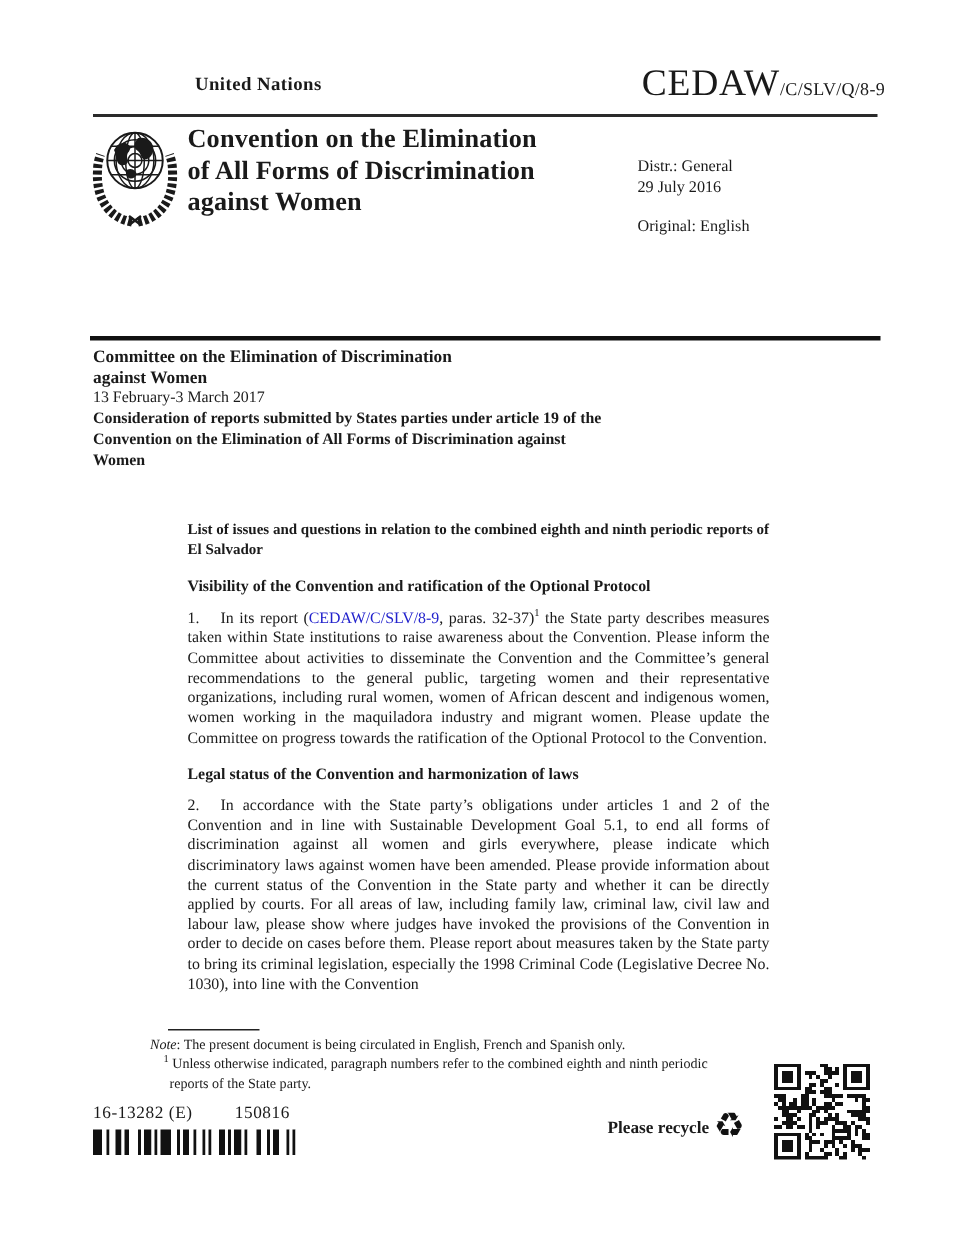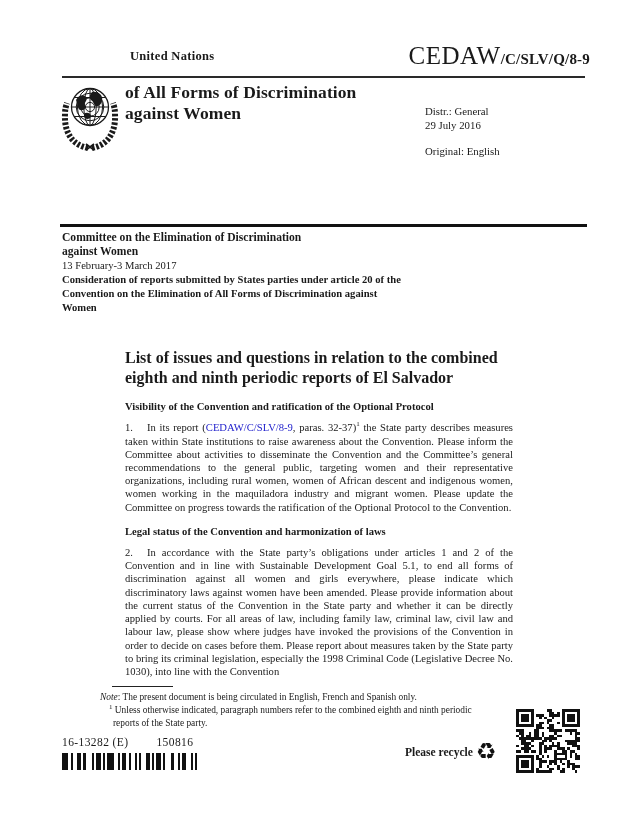--- a/index.html
+++ b/index.html
@@ -4,39 +4,39 @@
 <style>
   * { margin:0; padding:0; box-sizing:border-box; }
   html,body { background:#e8e8e8; }
   body { font-family:"Liberation Serif", serif; color:#1a1a1a; }
   .page { position:relative; width:640px; height:828px; background:#ffffff; margin:0 auto; overflow:hidden; }
 
   
   .org-name { position:absolute; left:130px; top:49px; font-size:12.5px; font-weight:600; letter-spacing:.3px; }
   .doc-symbol { position:absolute; right:50px; top:42px; display:flex; align-items:baseline; }
   .doc-symbol-main { font-size:25px; letter-spacing:.5px; }
-  .doc-symbol-suffix { font-size:15px; letter-spacing:.2px;font-weight:bold; }
+  .doc-symbol-suffix { font-size:12px; letter-spacing:.2px; }
   .rule-top { position:absolute; left:62px; top:76px; width:523px; height:2px; background:#2a2a2a; }
 
   
   .emblem { position:absolute; left:58px; top:80px; width:64px; height:74px; }
   .conv-title { position:absolute; left:125px; top:82px; width:320px; font-size:17.5px; font-weight:700; line-height:1.2; letter-spacing:.1px; }
   .distr-block { position:absolute; left:425px; top:104px; font-size:10.8px; line-height:1.33; }
   .distr-original { margin-top:11px; }
 
   
   .rule-thick { position:absolute; left:60px; top:224px; width:527px; height:2.5px; background:#111; }
   .committee { position:absolute; left:62px; top:231px; width:360px; font-size:10.6px; line-height:1.3; }
   .committee-name { font-size:11.6px; font-weight:700; line-height:1.22; }
   .committee-session { font-weight:700; margin-top:2px; }
   .committee-agenda-title { font-weight:700; width:345px; }
 
   
   .main { position:absolute; left:125px; top:348px; width:388px; font-size:10.6px; }
-  .main-title { font-size:16px; font-weight:700; line-height:1.26; margin-bottom:13px; }
+  .main-title { font-size:10px; font-weight:700; line-height:1.26; margin-bottom:13px; }
   .section-heading { font-size:10.6px; font-weight:700; margin:12px 0 9px; }
   .para { text-align:justify; line-height:1.25; margin-bottom:10px;font-family:Liberation Serif, serif; }
   .para-num { display:inline-block; width:22px; }
   .doc-link { color:#2222cc; text-decoration:none; cursor:pointer; }
   sup { font-size:7px; line-height:0; vertical-align:super; }
 
   
   .fn-separator { position:absolute; left:112px; top:686px; width:61px; border-top:1.3px solid #222; }
   .footnote-area { position:absolute; left:100px; top:691px; width:382px; font-size:9.4px; line-height:1.38; }
   .fn-item { padding-left:13px; text-indent:-4px; }
@@ -82,38 +82,39 @@
       <line x1="16.1" y1="17.5" x2="47.9" y2="17.5" stroke-width="1"></line>
       <line x1="16.1" y1="36.5" x2="47.9" y2="36.5" stroke-width="1"></line>
 
       <path d="M20,17 q4,-3 7,-1 q3,2 1,5 q-2,2 -1,5 q1,3 -2,4 q-4,1 -5,-3 q-1,-5 -2,-7 z" fill="#1a1a1a" stroke="none"></path>
       <path d="M34,12 q5,-1 8,2 q3,3 2,7 q-1,4 -4,5 q-3,1 -4,-2 q-1,-3 -3,-4 q-2,-2 -1,-5 z" fill="#1a1a1a" stroke="none"></path>
       <path d="M27,33 q3,-1 5,1 q2,2 0,4 q-3,2 -5,0 q-2,-3 0,-5 z" fill="#1a1a1a" stroke="none"></path>
     </svg>
   </div>
 
   <div class="conv-title">
+    <div>Convention on the Elimination</div>
     <div>of All Forms of Discrimination</div>
     <div>against Women</div>
   </div>
 
   <div class="distr-block">
     <div>Distr.: General</div>
     <div>29 July 2016</div>
     <div class="distr-original">Original: English</div>
   </div>
 
   <div class="rule-thick"></div>
   <div class="committee">
     <div class="committee-name">
       <div>Committee on the Elimination of Discrimination</div>
       <div>against Women</div>
     </div>
     <div>13 February-3 March 2017</div>
-    <div class="committee-agenda-title">Consideration of reports submitted by States parties under article 20 of the Convention on the Elimination of All Forms of Discrimination against Women</div>
+    <div class="committee-agenda-title">Consideration of reports submitted by States parties under article 19 of the Convention on the Elimination of All Forms of Discrimination against Women</div>
   </div>
 
   <div class="main">
     <div class="main-title">List of issues and questions in relation to the combined eighth and ninth periodic reports of El Salvador</div>
 
     <div class="section-heading">Visibility of the Convention and ratification of the Optional Protocol</div>
     <p class="para"><span class="para-num">1.</span><span>In its report (</span><a class="doc-link">CEDAW/C/SLV/8-9</a><span>, paras. 32-37)</span><sup>1</sup><span> the State party describes measures taken within State institutions to raise awareness about the Convention. Please inform the Committee about activities to disseminate the Convention and the Committee’s general recommendations to the general public, targeting women and their representative organizations, including rural women, women of African descent and indigenous women, women working in the maquiladora industry and migrant women. Please update the Committee on progress towards the ratification of the Optional Protocol to the Convention.</span></p>
 
     <div class="section-heading">Legal status of the Convention and harmonization of laws</div>
     <p class="para"><span class="para-num">2.</span><span>In accordance with the State party’s obligations under articles 1 and 2 of the Convention and in line with Sustainable Development Goal 5.1, to end all forms of discrimination against all women and girls everywhere, please indicate which discriminatory laws against women have been amended. Please provide information about the current status of the Convention in the State party and whether it can be directly applied by courts. For all areas of law, including family law, criminal law, civil law and labour law, please show where judges have invoked the provisions of the Convention in order to decide on cases before them. Please report about measures taken by the State party to bring its criminal legislation, especially the 1998 Criminal Code (Legislative Decree No. 1030), into line with the Convention</span></p>

